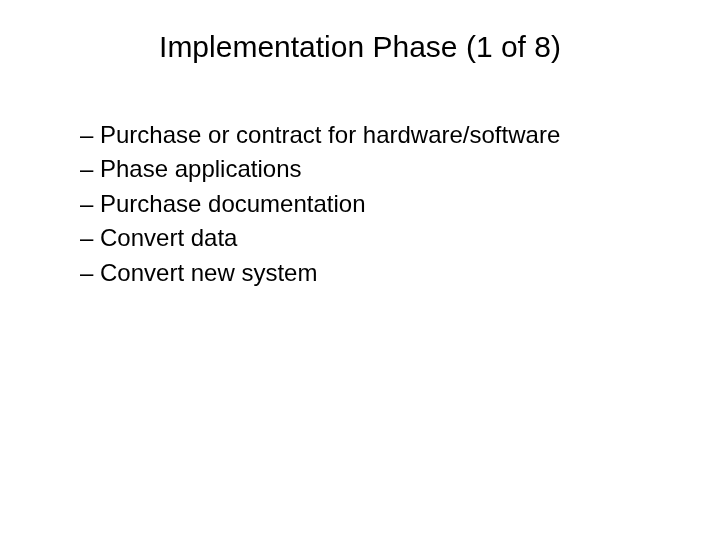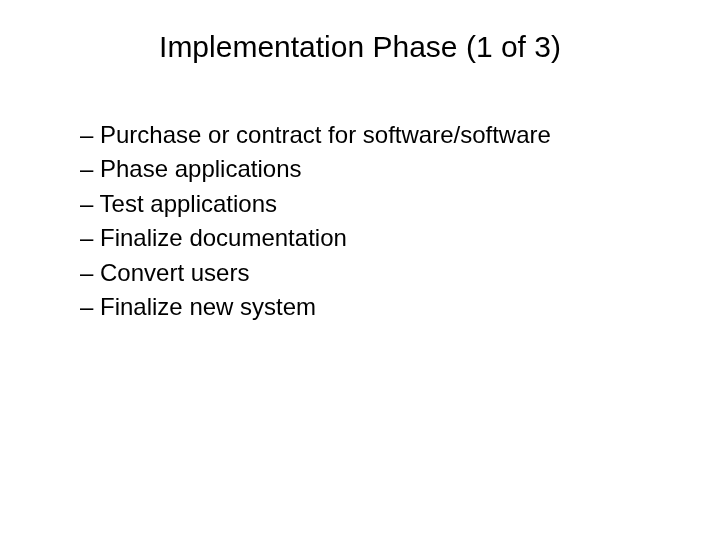--- a/index.html
+++ b/index.html
@@ -30,34 +30,31 @@
       line-height: 1.35;
       margin-bottom: 2px;
     }
     .dash {
       display: inline;
     }
   </style>
 </head>
 <body>
 
-<h1 class="title">Implementation Phase (1 of 3)</h1>
+<h1 class="title">Implementation Phase (1 of 8)</h1>
 
 <div class="bullet-list">
   <div class="bullet-item">
-    <span class="dash">– </span><span>Purchase or contract for software/software</span>
+    <span class="dash">– </span><span>Purchase or contract for hardware/software</span>
   </div>
   <div class="bullet-item">
     <span class="dash">– </span><span>Phase applications</span>
   </div>
   <div class="bullet-item">
-    <span class="dash">– </span><span>Test applications</span>
+    <span class="dash">– </span><span>Purchase documentation</span>
   </div>
   <div class="bullet-item">
-    <span class="dash">– </span><span>Finalize documentation</span>
+    <span class="dash">– </span><span>Convert data</span>
   </div>
   <div class="bullet-item">
-    <span class="dash">– </span><span>Convert users</span>
-  </div>
-  <div class="bullet-item">
-    <span class="dash">– </span><span>Finalize new system</span>
+    <span class="dash">– </span><span>Convert new system</span>
   </div>
 </div>
 
 </body></html>

